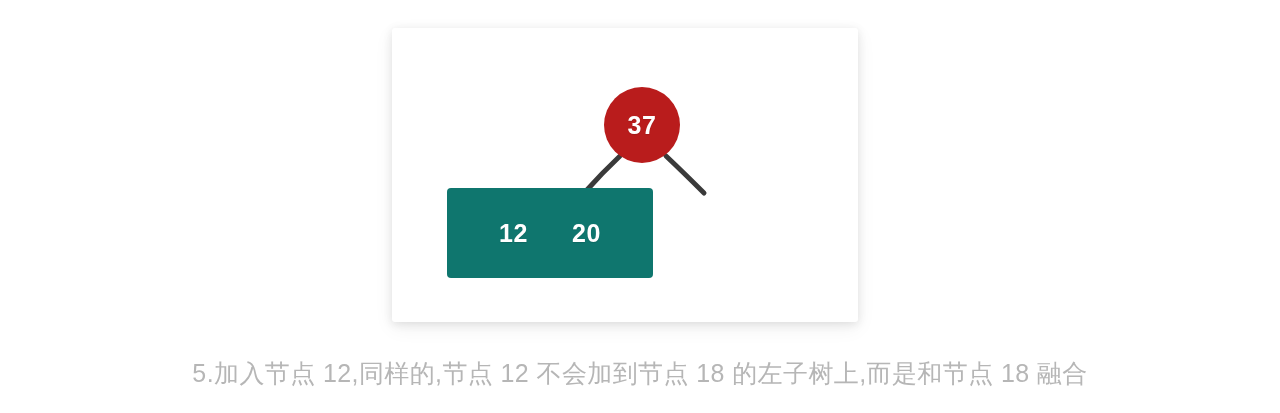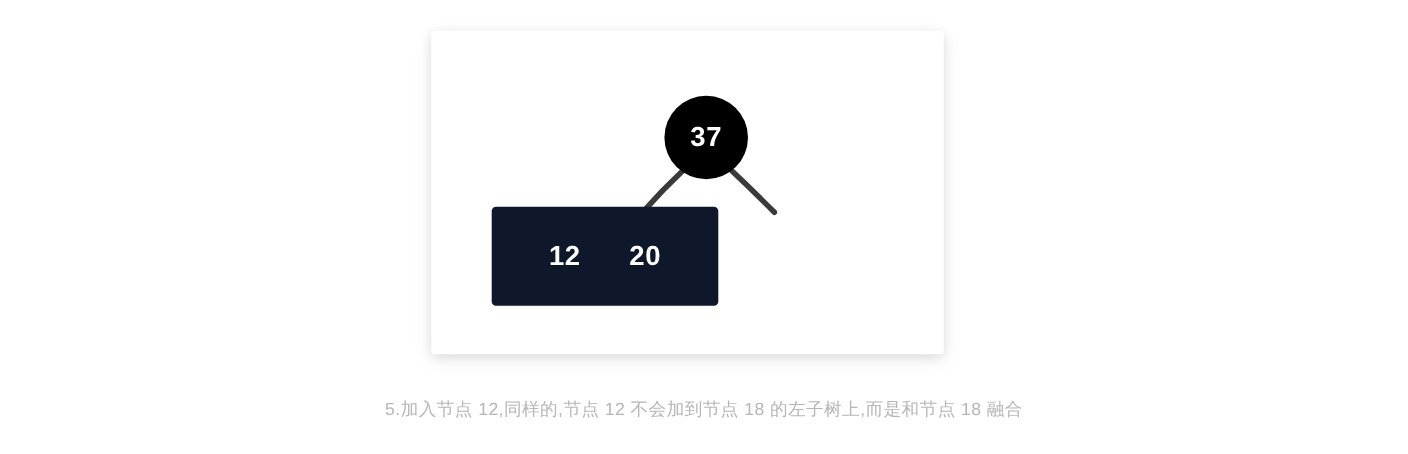--- a/index.html
+++ b/index.html
@@ -41,29 +41,29 @@
     top: 0;
     width: 466px;
     height: 294px;
     display: block;
   }
 
   
   .tree-node-circle {
     position: absolute;
     border-radius: 50%;
-    background: #000000;
+    background: #b91c1c;
     display: flex;
     align-items: center;
     justify-content: center;
   }
 
   .tree-node-rect {
     position: absolute;
-    background: #0f172a;
+    background: #0f766e;
     border-radius: 4px;
     display: flex;
     align-items: center;
     justify-content: space-around;
   }
 
   .node-label {
     color: #ffffff;
     font-weight: bold;
     font-size: 25px;
@@ -108,21 +108,21 @@
   }
 
   
   #caption {
     position: absolute;
     left: 0;
     top: 358px;
     width: 1280px;
     text-align: center;
     color: #b6b6b6;
-    font-size: 16px;
+    font-size: 25px;
     line-height: 30px;
     letter-spacing: 0.4px;
     white-space: nowrap;
     font-family: "Liberation Sans", "DejaVu Sans", sans-serif;
   }
 </style>
 </head>
 <body>
 
 <div id="page">

